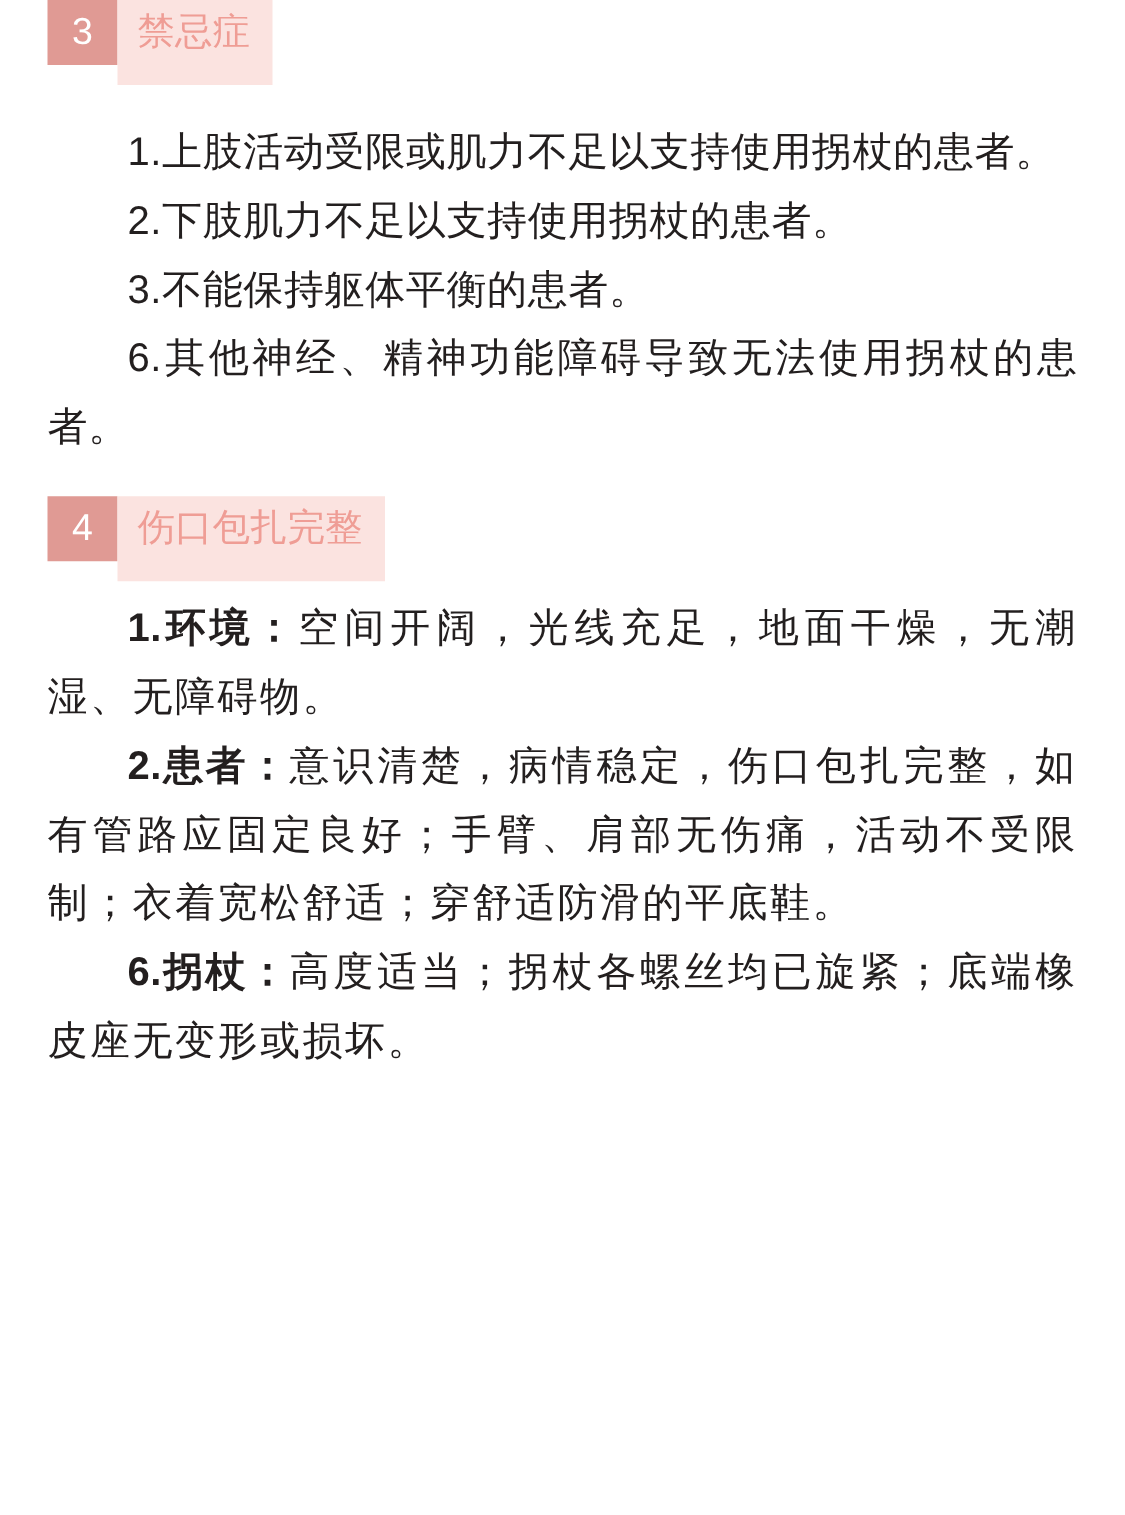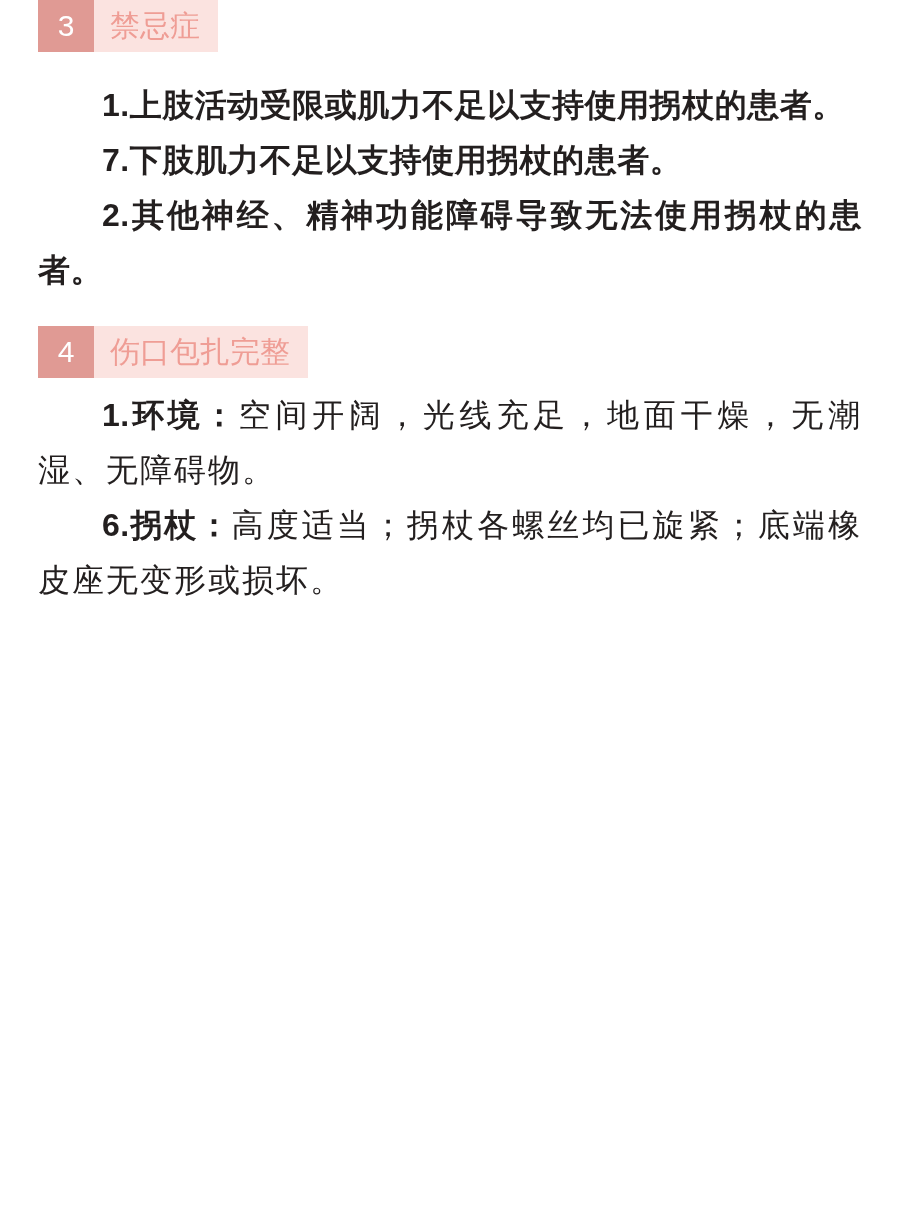--- a/index.html
+++ b/index.html
@@ -34,21 +34,21 @@
     height: 52px;
     background: #e09a94;
     color: #ffffff;
     font-size: 30px;
     line-height: 52px;
     text-align: center;
     font-weight: 400;
     letter-spacing: 0;
   }
   .sec-title {
-    height: 52px;
+    height: 68px;
     line-height: 52px;
     background: #fbe3e0;
     color: #ef9d95;
     font-size: 30px;
     padding: 0 18px 0 16px;
     font-weight: 400;
     white-space: nowrap;
   }
 
   
@@ -58,21 +58,20 @@
     letter-spacing: 0.5px;
     margin: 0;
     text-align: justify;
     text-justify: inter-ideograph;
   }
   .para.indent {
     text-indent: 64px;
   }
   .block-1 {
     margin-top: 26px;
-    font-weight: bold;
   }
   .block-2 {
     margin-top: 10px;
   }
   .para b {
     font-weight: bold;
   }
   .sp {
     letter-spacing: 2px;
   }
@@ -85,27 +84,29 @@
 
 <div class="page">
 
   <div class="section-head">
     <div class="sec-num">3</div>
     <div class="sec-title">禁忌症</div>
   </div>
 
   <div class="block-1">
     <p class="para indent">1.上肢活动受限或肌力不足以支持使用拐杖的患者。</p>
-    <p class="para indent">7.下肢肌力不足以支持使用拐杖的患者。</p>
-    <p class="para indent">2.其他神经、精神功能障碍导致无法使用拐杖的患者。</p>
+    <p class="para indent">2.下肢肌力不足以支持使用拐杖的患者。</p>
+    <p class="para indent">3.不能保持躯体平衡的患者。</p>
+    <p class="para indent">6.其他神经、精神功能障碍导致无法使用拐杖的患者。</p>
   </div>
 
   <div class="section-head" id="sec4-head">
     <div class="sec-num">4</div>
     <div class="sec-title">伤口包扎完整</div>
   </div>
 
   <div class="block-2">
     <p class="para indent"><b>1.环境：</b><span class="sp">空间开阔，光线充足，地面干燥，无潮湿、无障碍物。</span></p>
+    <p class="para indent"><b>2.患者：</b><span class="sp">意识清楚，病情稳定，伤口包扎完整，如有管路应固定良好；手臂、肩部无伤痛，活动不受限制；衣着宽松舒适；穿舒适防滑的平底鞋。</span></p>
     <p class="para indent"><b>6.拐杖：</b><span class="sp">高度适当；拐杖各螺丝均已旋紧；底端橡皮座无变形或损坏。</span></p>
   </div>
 
 </div>
 
 </body></html>

